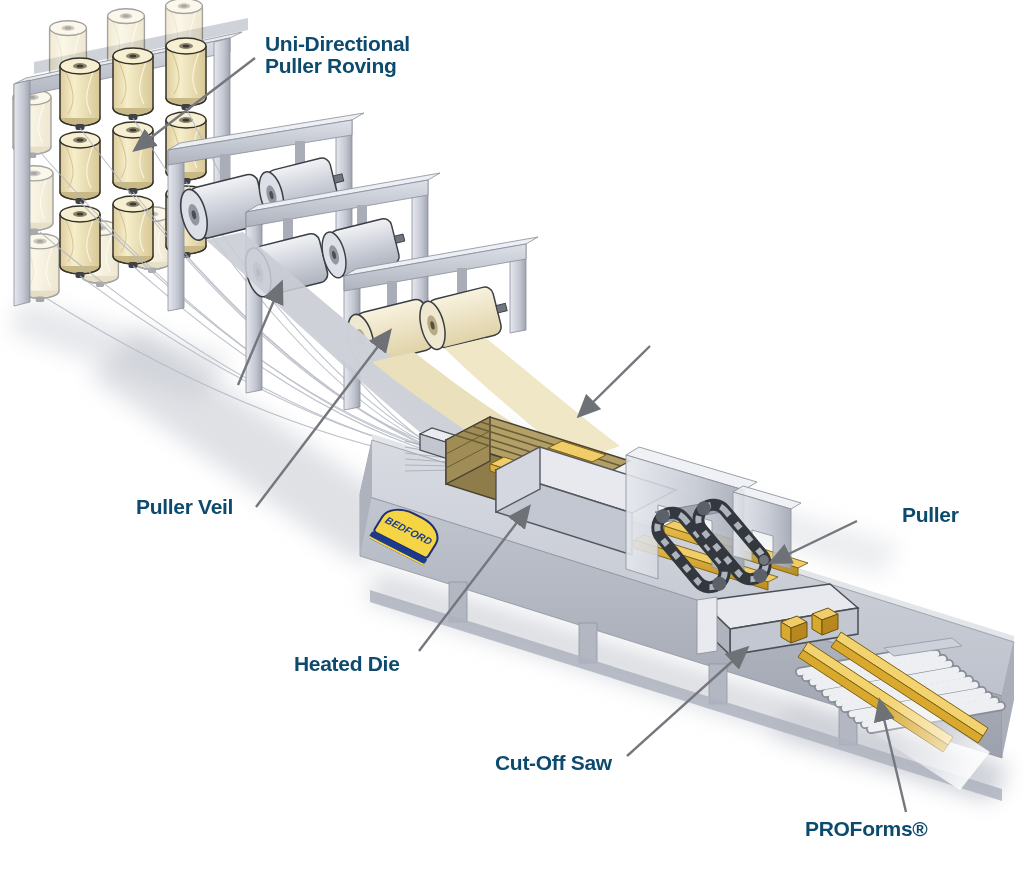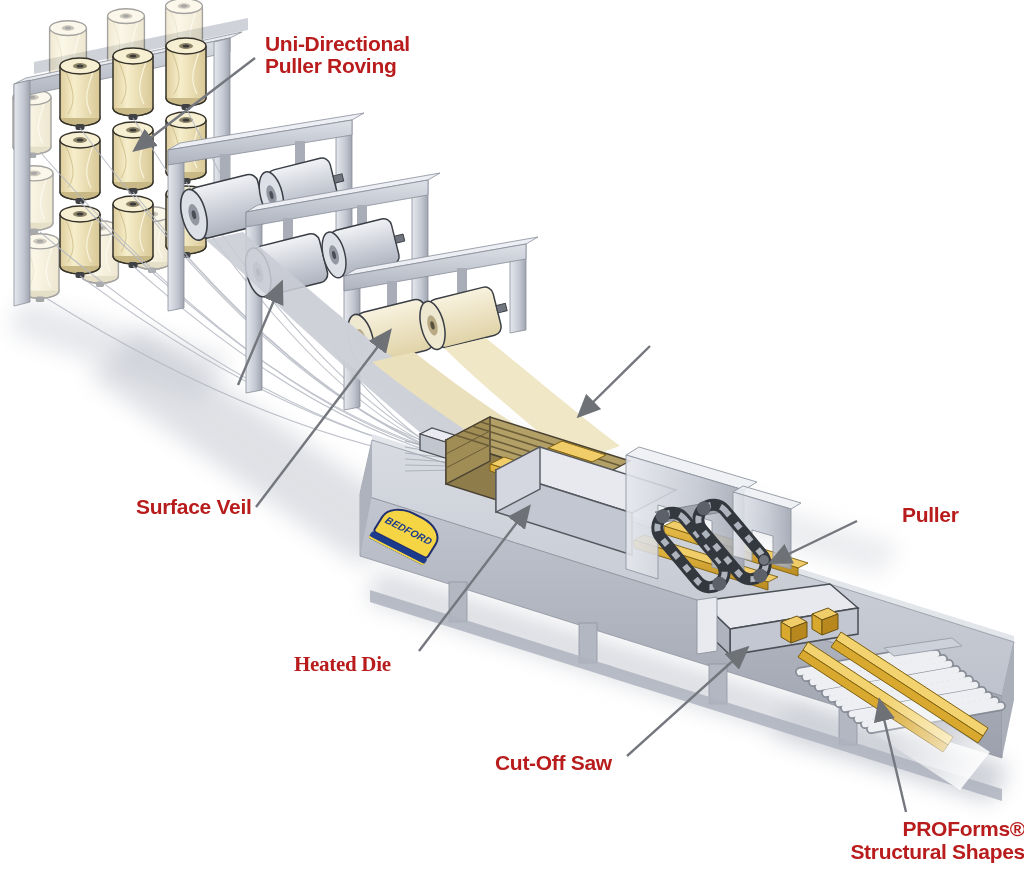--- a/index.html
+++ b/index.html
@@ -1,22 +1,22 @@
 <!DOCTYPE html>
 <html><head>
 <meta charset="utf-8">
 <style>
   html,body{margin:0;padding:0;background:#fff;}
   .stage{position:relative;width:1024px;height:891px;background:#ffffff;overflow:hidden;
          font-family:"Liberation Sans",sans-serif;}
   .stage svg{position:absolute;left:0;top:0;}
-  .lbl{position:absolute;font-weight:700;font-size:21px;line-height:22px;color:#b91c1c;
+  .lbl{position:absolute;font-weight:700;font-size:21px;line-height:22px;color:#0c4a6e;
        letter-spacing:-0.3px;white-space:nowrap;}
   .lbl .l2{display:block;}
-  .lbl-center{text-align:right;white-space:normal;}
+  .lbl-center{text-align:left;white-space:normal;}
   .logo{position:absolute;left:391px;top:501px;width:66px;height:58px;
         transform:rotate(27deg) skewX(-5deg);transform-origin:0 0;}
   .logo-arch{width:58px;height:32px;background:#F6D544;border:2px solid #22306E;
         border-radius:26px 26px 4px 4px / 18px 18px 4px 4px;
         display:flex;align-items:center;justify-content:center;}
   .logo-arch span{font-weight:700;font-style:italic;font-size:10px;letter-spacing:.2px;color:#1C3B8C;}
   .logo-ribbon{width:62px;height:8px;background:#1C3B8C;border-radius:2px;margin-top:-1px;
         box-shadow:inset 0 -2px 0 #F6D544;}
 </style>
 </head>
@@ -344,27 +344,26 @@
   <path d="M419,651 L528,508" marker-end="url(#ah)"></path>
   <path d="M627,756 L746,649" marker-end="url(#ah)"></path>
   <path d="M906,812 L880,702" marker-end="url(#ah)"></path>
 </g>
 </svg>
 
 <div class="lbl" style="left:265px;top:33px;">
   <span>Uni-Directional</span>
   <span class="l2">Puller Roving</span>
 </div>
-<div class="lbl" style="left:136px;top:496px;">Surface Veil</div>
+<div class="lbl" style="left:136px;top:496px;">Puller Veil</div>
 <div class="lbl" style="left:866px;top:504px;margin-left:36px;">Puller</div>
-<div class="lbl" style="left:294px;top:653px;font-family:Liberation Serif, serif;">Heated Die</div>
+<div class="lbl" style="left:294px;top:653px;">Heated Die</div>
 <div class="lbl" style="left:495px;top:752px;">Cut-Off Saw</div>
 <div class="lbl lbl-center" style="left:805px;top:817px;width:220px;line-height:23px;">
   <span>PROForms®</span>
-  <span class="l2">Structural Shapes</span>
 </div>
 
 <div class="logo">
   <div class="logo-arch">
     <span>BEDFORD</span>
   </div>
   <div class="logo-ribbon"></div>
 </div>
 </div>
 

